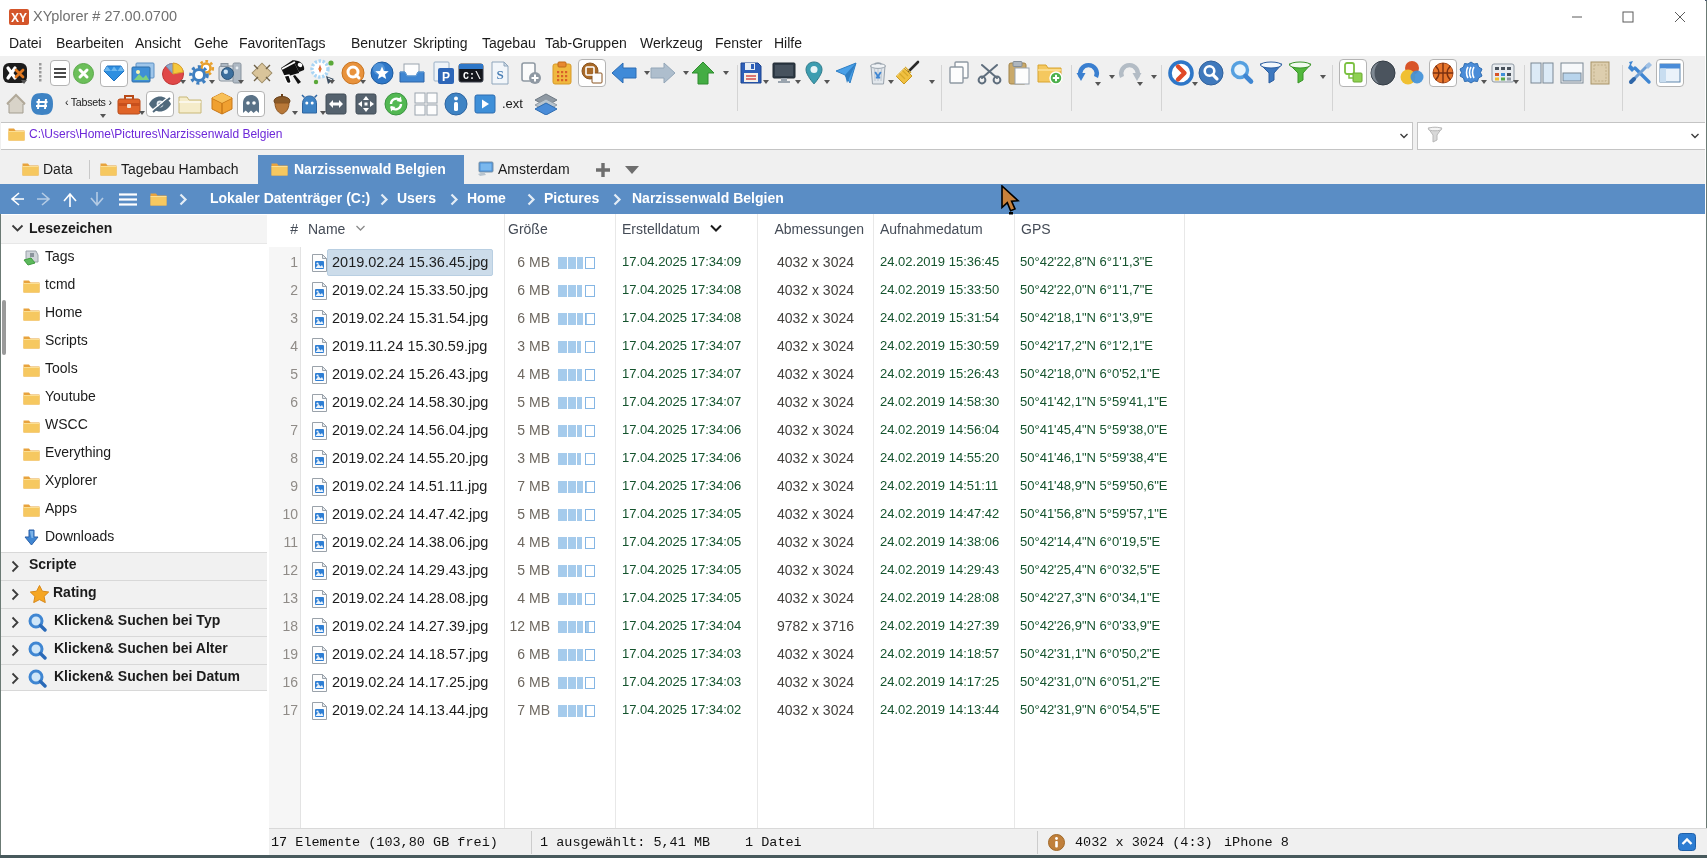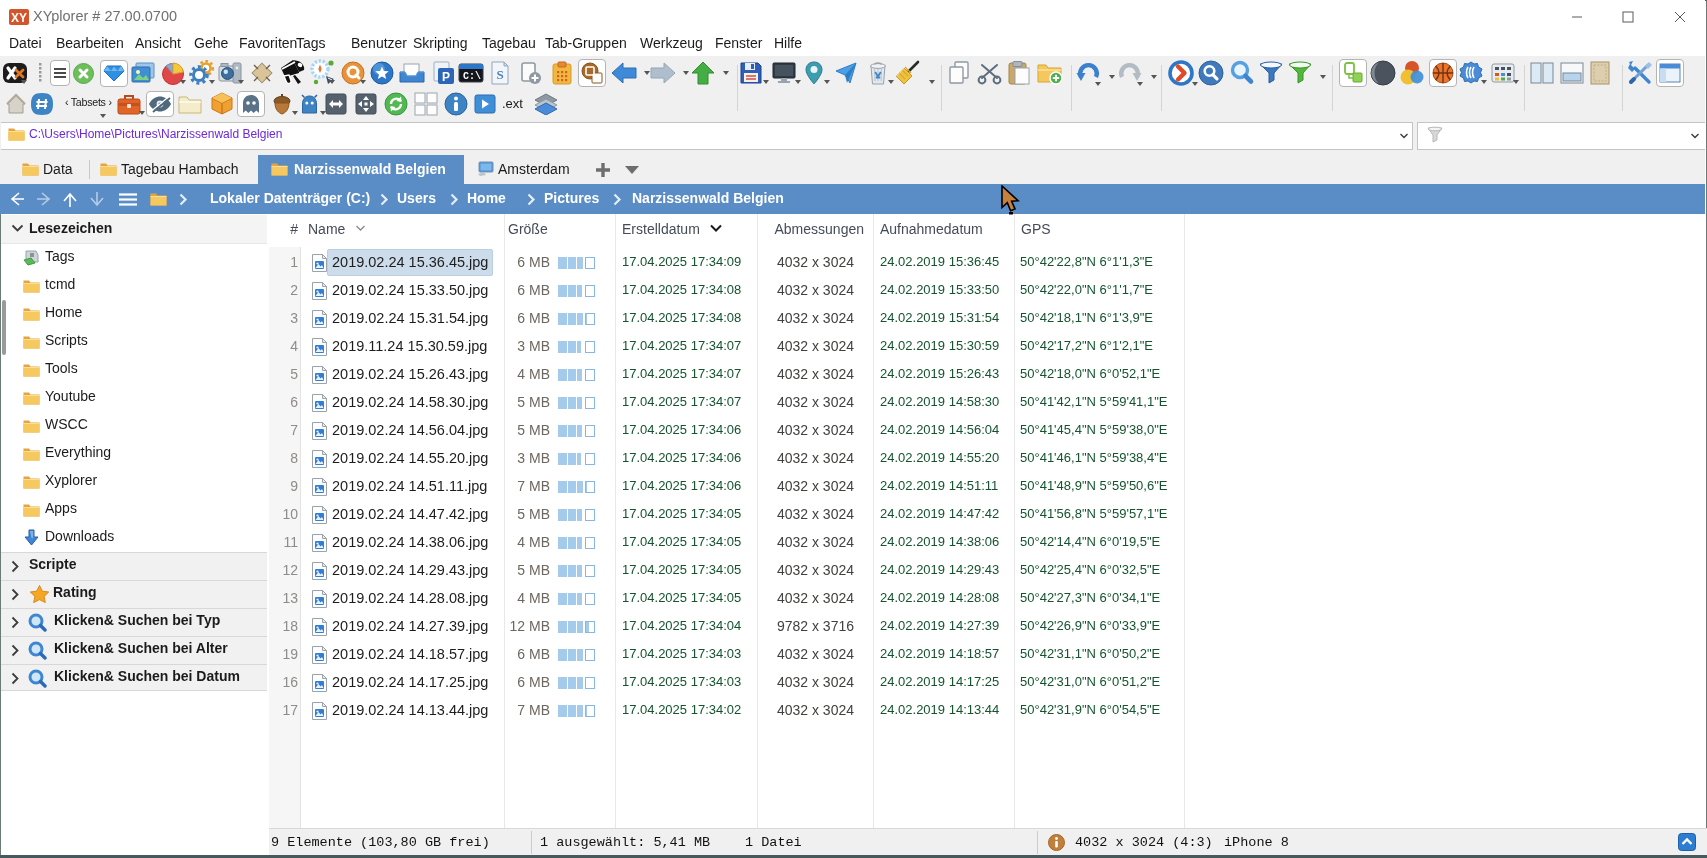--- a/index.html
+++ b/index.html
@@ -1048,21 +1048,21 @@
 <div class="ab" style="left:307px;top:491px;width:1px;height:12px;background:#fff"></div>
 <div class="ab" style="left:315.5px;top:491px;width:10.5px;height:12px;background:#fff;border:1px solid #85b6e4">
       <div style="position:absolute;left:0;top:0;width:0.9px;height:10px;background:#a5cbec"></div>
     </div>
 <div class="fdt" style="left:353px;top:488px">17.04.2025 17:34:02</div>
 <div class="fsz" style="left:495px;top:488px;color:#43413e">4032 x 3024</div>
 <div class="fdt" style="left:611px;top:488px">24.02.2019 14:13:44</div>
 <div class="fdt" style="left:751px;top:488px">50°42'31,9"N 6°0'54,5"E</div>
 </div>
 <div id="status">
-<span style="left:2px">9 Elemente (103,80 GB frei)</span>
+<span style="left:2px">17 Elemente (103,80 GB frei)</span>
 <div class="ssep" style="left:262px"></div>
 <span style="left:271px">1 ausgewählt: 5,41 MB</span>
 <span style="left:476px">1 Datei</span>
 <div class="ssep" style="left:768px"></div>
 <svg class="ab" style="left:779px;top:5px" width="17" height="17" viewBox="0 0 17 17">
       <circle cx="8.5" cy="8.5" r="8" fill="#c0803c" stroke="#a06828"></circle>
       <circle cx="8.5" cy="4.5" r="1.4" fill="#fff"></circle>
       <rect x="7.2" y="7" width="2.6" height="6.5" rx="1" fill="#fff"></rect>
     </svg>
 <span style="left:806px">4032 x 3024 (4:3)</span>

